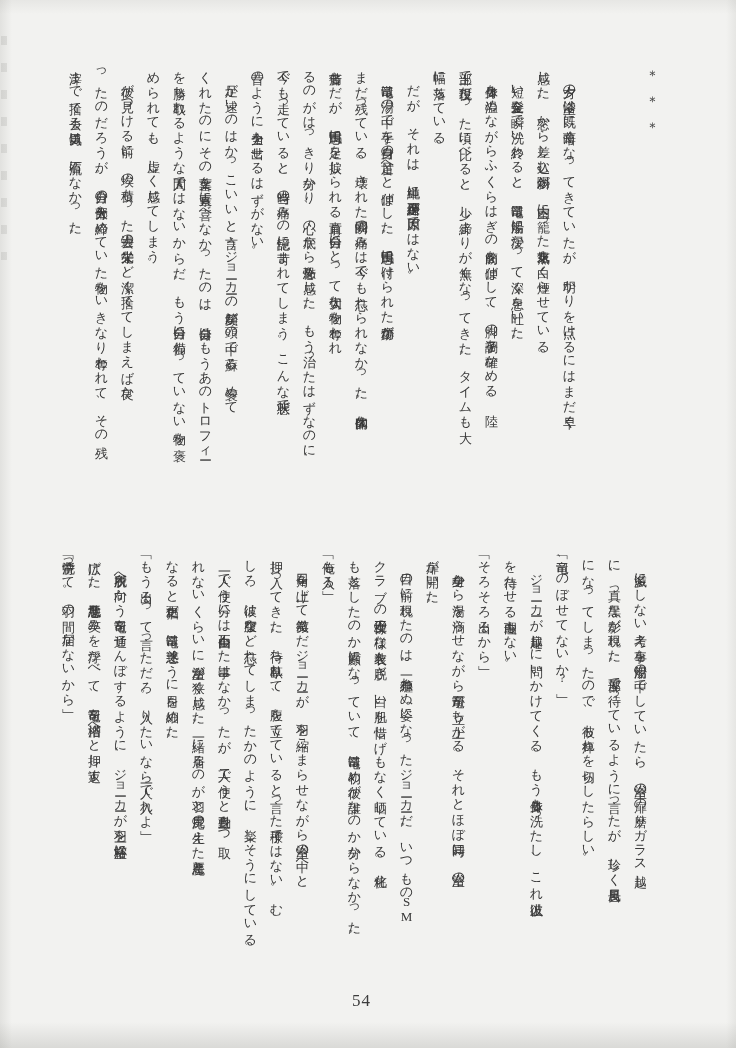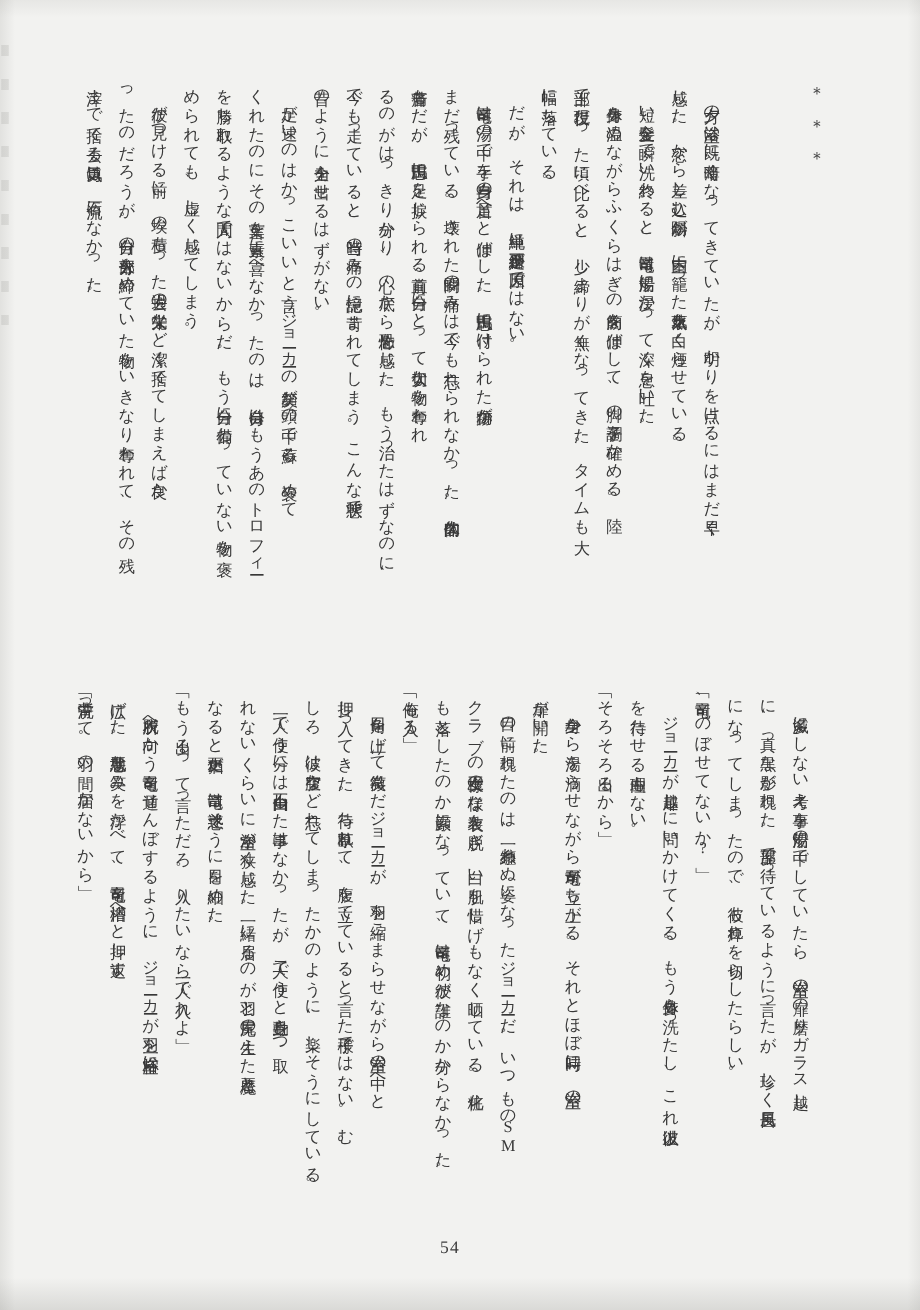--- a/index.html
+++ b/index.html
@@ -36,21 +36,21 @@
     writing-mode: vertical-rl;
     text-orientation: upright;
     font-size: 14px;
     letter-spacing: 12px;
     color: #4a4a4a;
   }
   .page-number {
     position: absolute;
     top: 991px;
     left: 352px;
-    font-size: 14px;
+    font-size: 17px;
     letter-spacing: 1px;
     color: #3c3c3c;
   }
   .bleed {
     position: absolute;
     left: 1px;
     top: 36px;
     width: 6px;
     height: 224px;
     background: repeating-linear-gradient(

